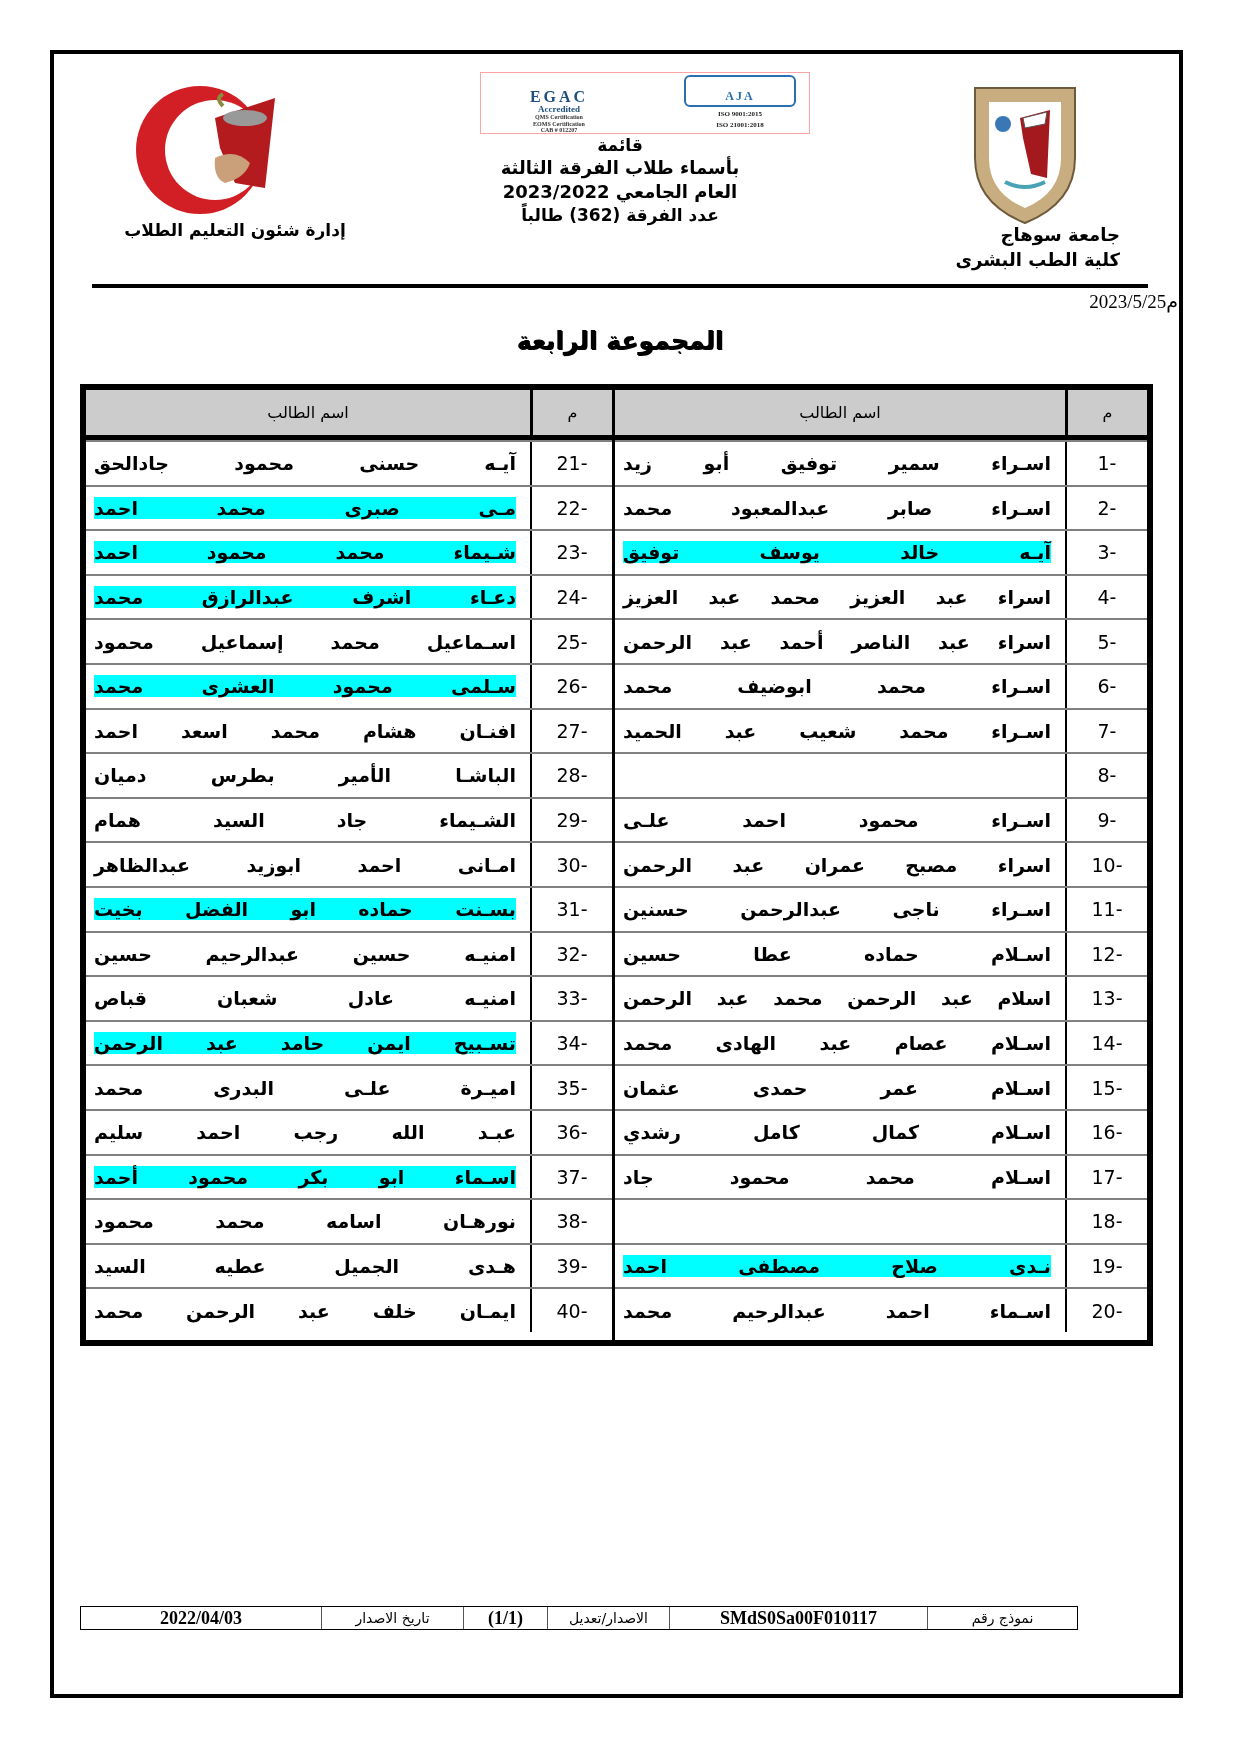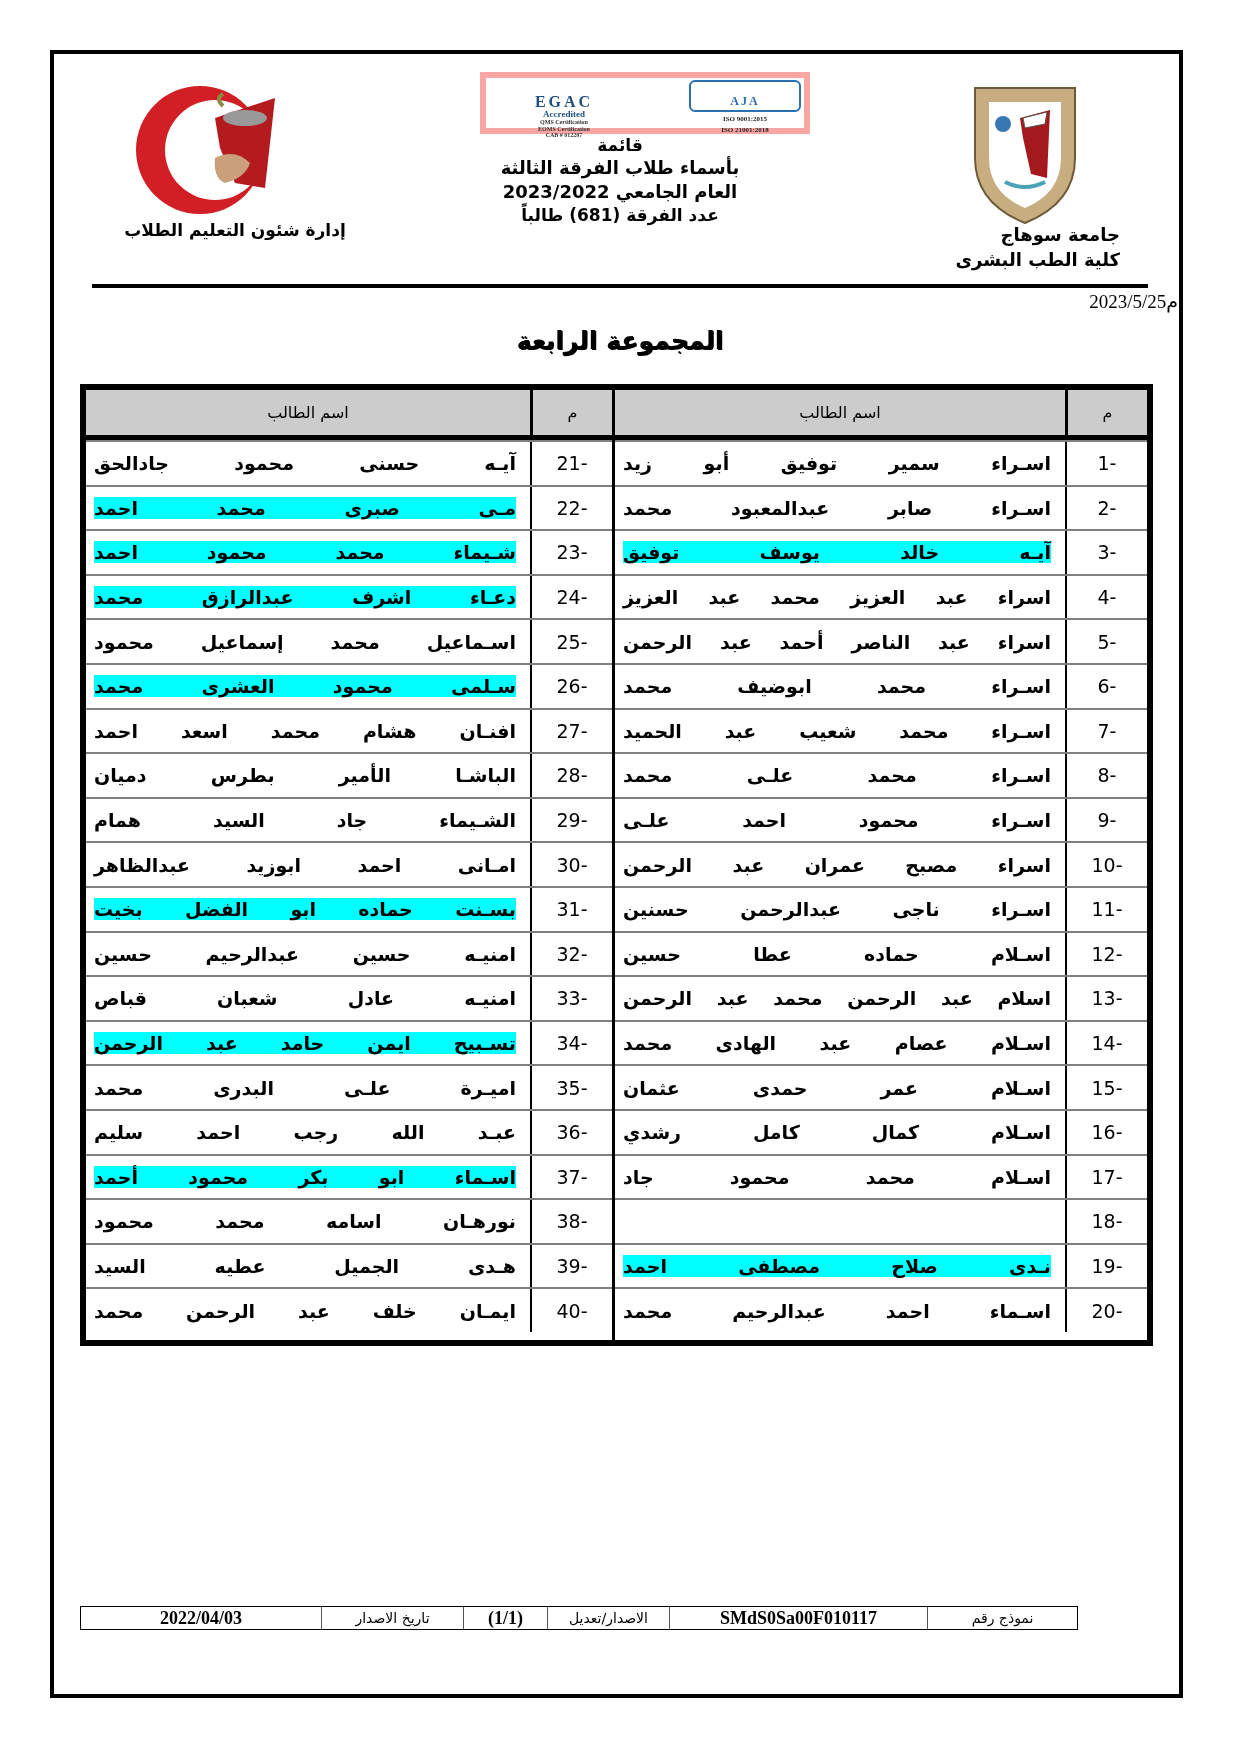--- a/index.html
+++ b/index.html
@@ -9,21 +9,21 @@
                  border: 4px solid #000; box-sizing: border-box; }
 
   
   .logo-left { position: absolute; left: 115px; top: 78px; width: 200px; height: 140px; }
   .logo-right { position: absolute; left: 965px; top: 78px; width: 120px; height: 150px; }
   .dept-label { position: absolute; left: 110px; top: 220px; width: 250px; text-align: center;
                 font-family: "DejaVu Sans", sans-serif; font-weight: bold; font-size: 17px; direction: rtl; }
   .uni-name { position: absolute; left: 930px; top: 222px; width: 190px; text-align: right;
               font-weight: bold; font-size: 18px; direction: rtl; line-height: 25px; }
   .cert-box { position: absolute; left: 480px; top: 72px; width: 330px; height: 62px;
-              border: 6px solid #fca5a5; box-sizing: border-box; background: #fff; }
+              border: 1px solid #fca5a5; box-sizing: border-box; background: #fff; }
   .cert-egac { position: absolute; left: 8px; top: 2px; width: 140px; height: 56px; text-align: center;
                font-family: "Liberation Serif", serif; }
   .cert-egac .t1 { font-size: 16px; font-weight: bold; color: #1e4f7e; letter-spacing: 3px; line-height: 16px; margin-top: 14px; }
   .cert-egac .t2 { font-size: 9px; font-weight: bold; color: #1e4f7e; line-height: 9px; }
   .cert-egac .t3 { font-size: 6px; font-weight: bold; color: #333; line-height: 6.5px; }
   .cert-aja { position: absolute; left: 195px; top: 2px; width: 128px; height: 56px; text-align: center;
               font-family: "Liberation Serif", serif; }
   .cert-aja .globe { width: 112px; height: 32px; margin: 0 auto; border: 2px solid #2a6fb0; border-radius: 6px;
                      box-sizing: border-box; position: relative; }
   .cert-aja .globe span { position: absolute; bottom: 1px; left: 0; right: 0; font-size: 12px; font-weight: bold; color: #2a6fb0; letter-spacing: 2px; }
@@ -104,21 +104,21 @@
     </div>
     <div class="t3">ISO 9001:2015</div>
     <div class="t3">ISO 21001:2018</div>
   </div>
 </div>
 
 <div class="center-title">
   <div class="l1">قائمة</div>
   <div class="l2">بأسماء طلاب الفرقة الثالثة</div>
   <div class="l3">العام الجامعي 2023/2022</div>
-  <div class="l4">عدد الفرقة (681) طالباً</div>
+  <div class="l4">عدد الفرقة (362) طالباً</div>
 </div>
 
 <div class="logo-right">
   <svg width="120" height="150" viewBox="0 0 120 150">
     <path d="M10 10 L110 10 L110 80 Q110 125 60 145 Q10 125 10 80 Z" fill="#c7ad7f" stroke="#6d5a3a" stroke-width="2"></path>
     <path d="M24 24 L96 24 L96 80 Q96 115 60 130 Q24 115 24 80 Z" fill="#ffffff"></path>
     <path d="M55 40 L85 32 L82 100 L66 96 L58 60 Z" fill="#a3191d"></path>
     <path d="M58 40 L82 34 L80 46 L60 50 Z" fill="#fff" stroke="#555" stroke-width="1"></path>
     <circle cx="38" cy="46" r="8" fill="#3a78b5"></circle>
     <path d="M40 104 q20 10 40 0" stroke="#4aa3b5" stroke-width="4" fill="none"></path>
@@ -179,23 +179,20 @@
           </div>
         </div>
         <div class="row">
           <div class="cell-num">7-</div>
           <div class="cell-name">
             <span class="name-text">اسـراء محمد شعيب عبد الحميد</span>
           </div>
         </div>
         <div class="row">
           <div class="cell-num">8-</div>
-          <div class="cell-name">
-            <span class="name-text">اسـراء محمد علـى محمد</span>
-          </div>
         </div>
         <div class="row">
           <div class="cell-num">9-</div>
           <div class="cell-name">
             <span class="name-text">اسـراء محمود احمد علـى</span>
           </div>
         </div>
         <div class="row">
           <div class="cell-num">10-</div>
           <div class="cell-name">

